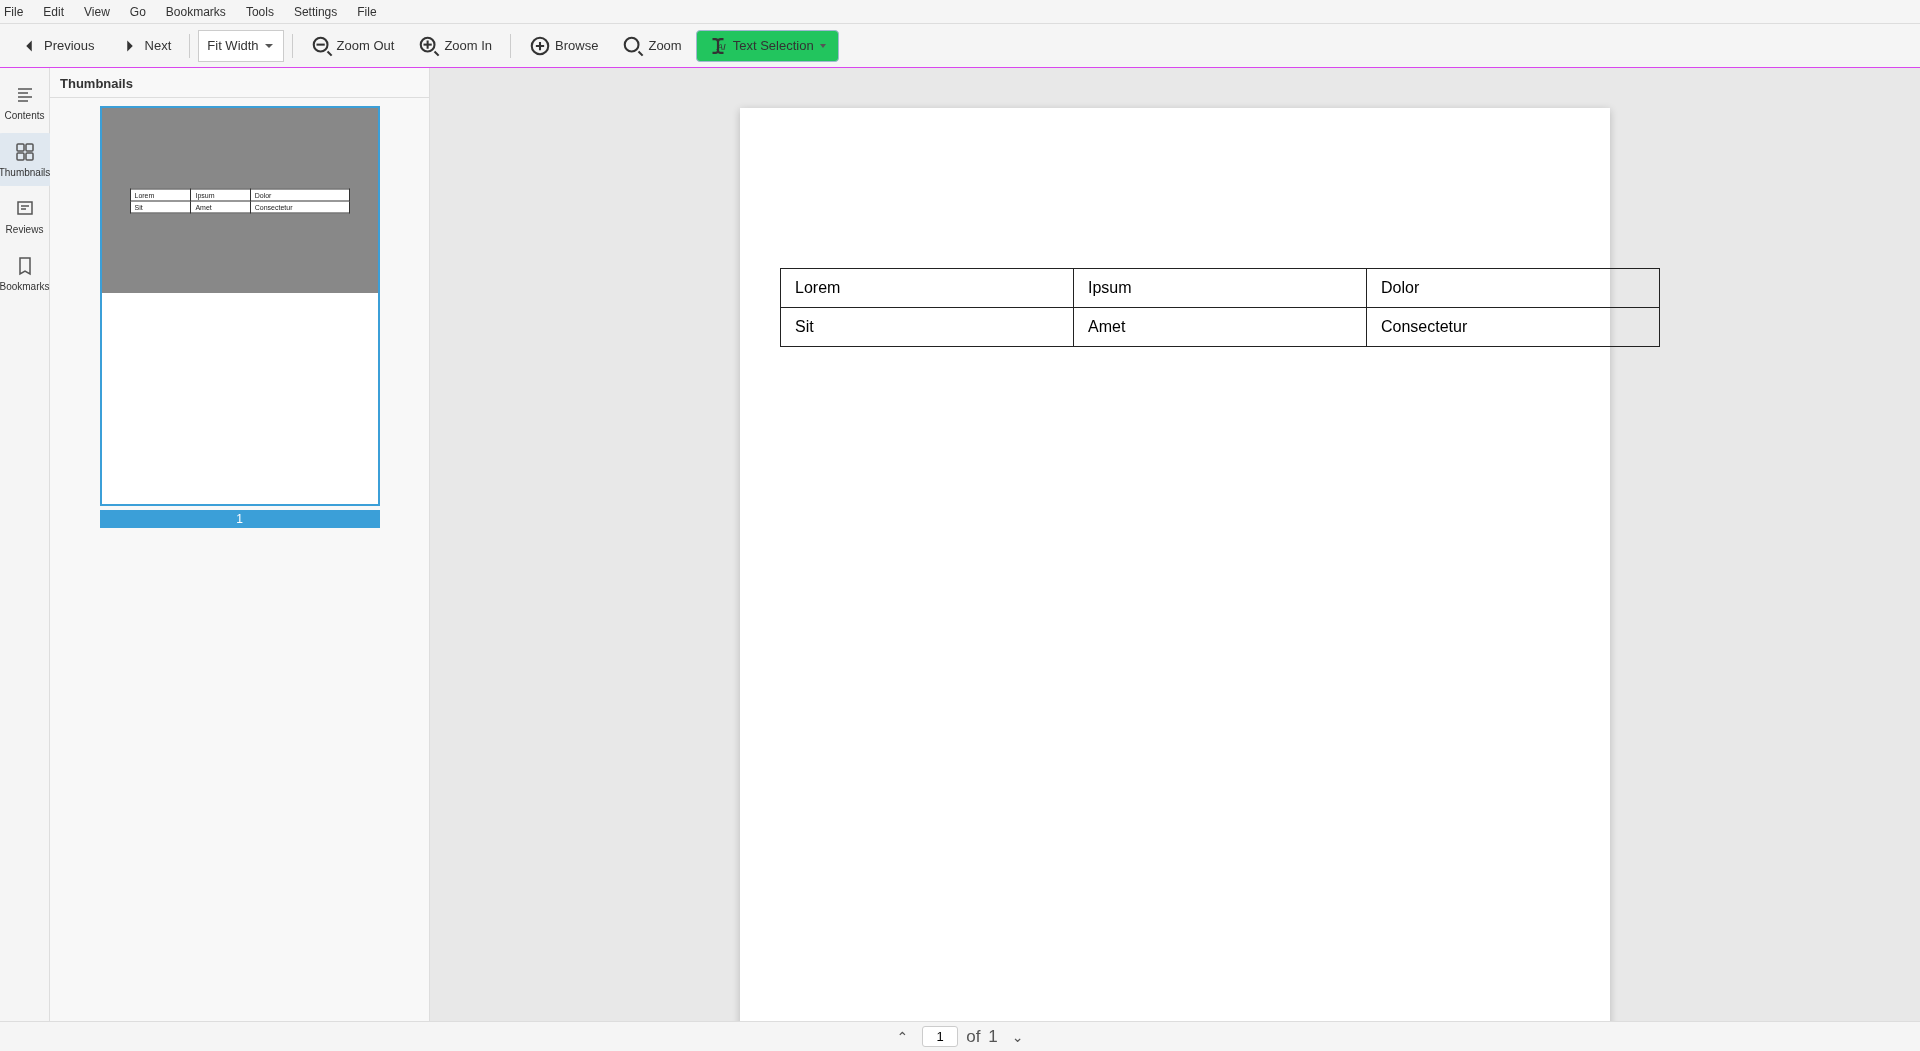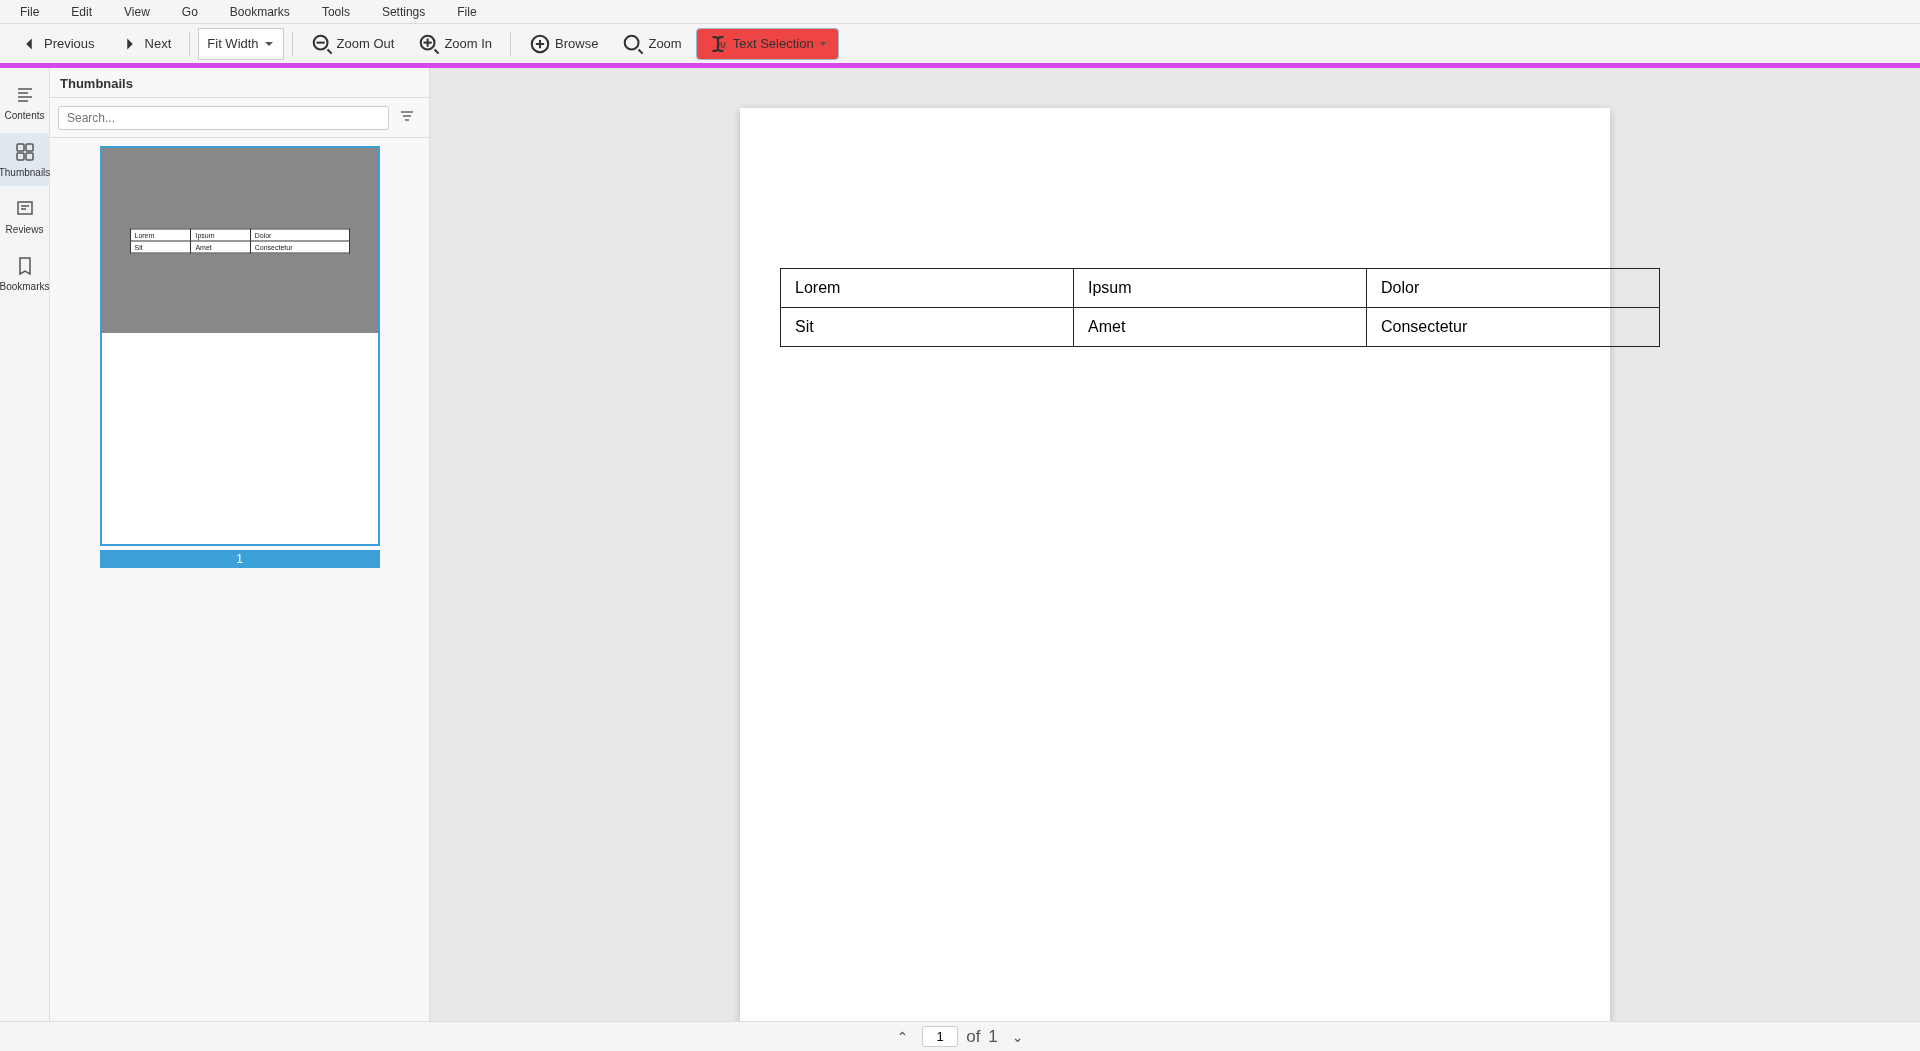--- a/index.html
+++ b/index.html
@@ -4,56 +4,56 @@
   <style>
     * { box-sizing: border-box; margin: 0; padding: 0; }
     body { font-family: -apple-system, BlinkMacSystemFont, 'Segoe UI', Arial, sans-serif; font-size: 13px; background: #f0f0f0; overflow: hidden; height: 1051px; width: 1920px; }
 
     
     .menubar {
       display: flex;
       align-items: center;
       background: #f5f5f5;
       border-bottom: 1px solid #ddd;
-      padding: 2px 16px;
+      padding: 2px 0;
       height: 24px;
-      gap: 24px;
+      gap: 12px;
     }
     .menubar-item {
       font-size: 12px;
       color: #333;
       cursor: pointer;
       padding: 2px 4px;
     }
 
     
     .toolbar {
       display: flex;
       align-items: center;
       background: #f5f5f5;
-      border-bottom: 5px solid #d946ef;
+      border-bottom: 1px solid #d946ef;
       padding: 4px 8px;
       height: 44px;
       gap: 4px;
     }
     .toolbar-btn {
       display: flex;
       align-items: center;
       gap: 4px;
       padding: 4px 10px;
       border: none;
       background: transparent;
       cursor: pointer;
       font-size: 13px;
       color: #333;
       border-radius: 4px;
       height: 32px;
     }
     .toolbar-btn.active {
-      background: #ef4444;
+      background: #22c55e;
       border: 1px solid #a0b8d0;
       justify-content: flex-end;
     }
     .toolbar-separator {
       width: 1px;
       height: 24px;
       background: #ccc;
       margin: 0 4px;
     }
     .toolbar-dropdown {
@@ -376,28 +376,20 @@
     <div class="sidebar-icon-item">
       <svg class="icon-svg" viewBox="0 0 22 22" fill="none" stroke="#555" stroke-width="1.5">
         <path d="M6 3h10v16l-5-3-5 3V3z"></path>
       </svg>
       <span class="sidebar-icon-label">Bookmarks</span>
     </div>
   </div>
 
   <div class="thumbnails-panel">
     <div class="thumbnails-header">Thumbnails</div>
-    <div class="thumbnails-search-row">
-      <input class="thumbnails-search" type="text" placeholder="Search..." style="">
-      <button class="thumbnails-filter-btn">
-        <svg width="16" height="16" viewBox="0 0 16 16" fill="none" stroke="#666" stroke-width="1.5">
-          <path d="M2 4h12M4 8h8M6 12h4"></path>
-        </svg>
-      </button>
-    </div>
     <div class="thumbnails-list">
       <div class="thumbnail-item">
         <div class="thumbnail-frame">
           <div class="thumbnail-gray-area">
             <table class="thumbnail-mini-table">
               <tbody>
                   <tr>
                 <td>Lorem</td>
                 <td>Ipsum</td>
                 <td>Dolor</td>

